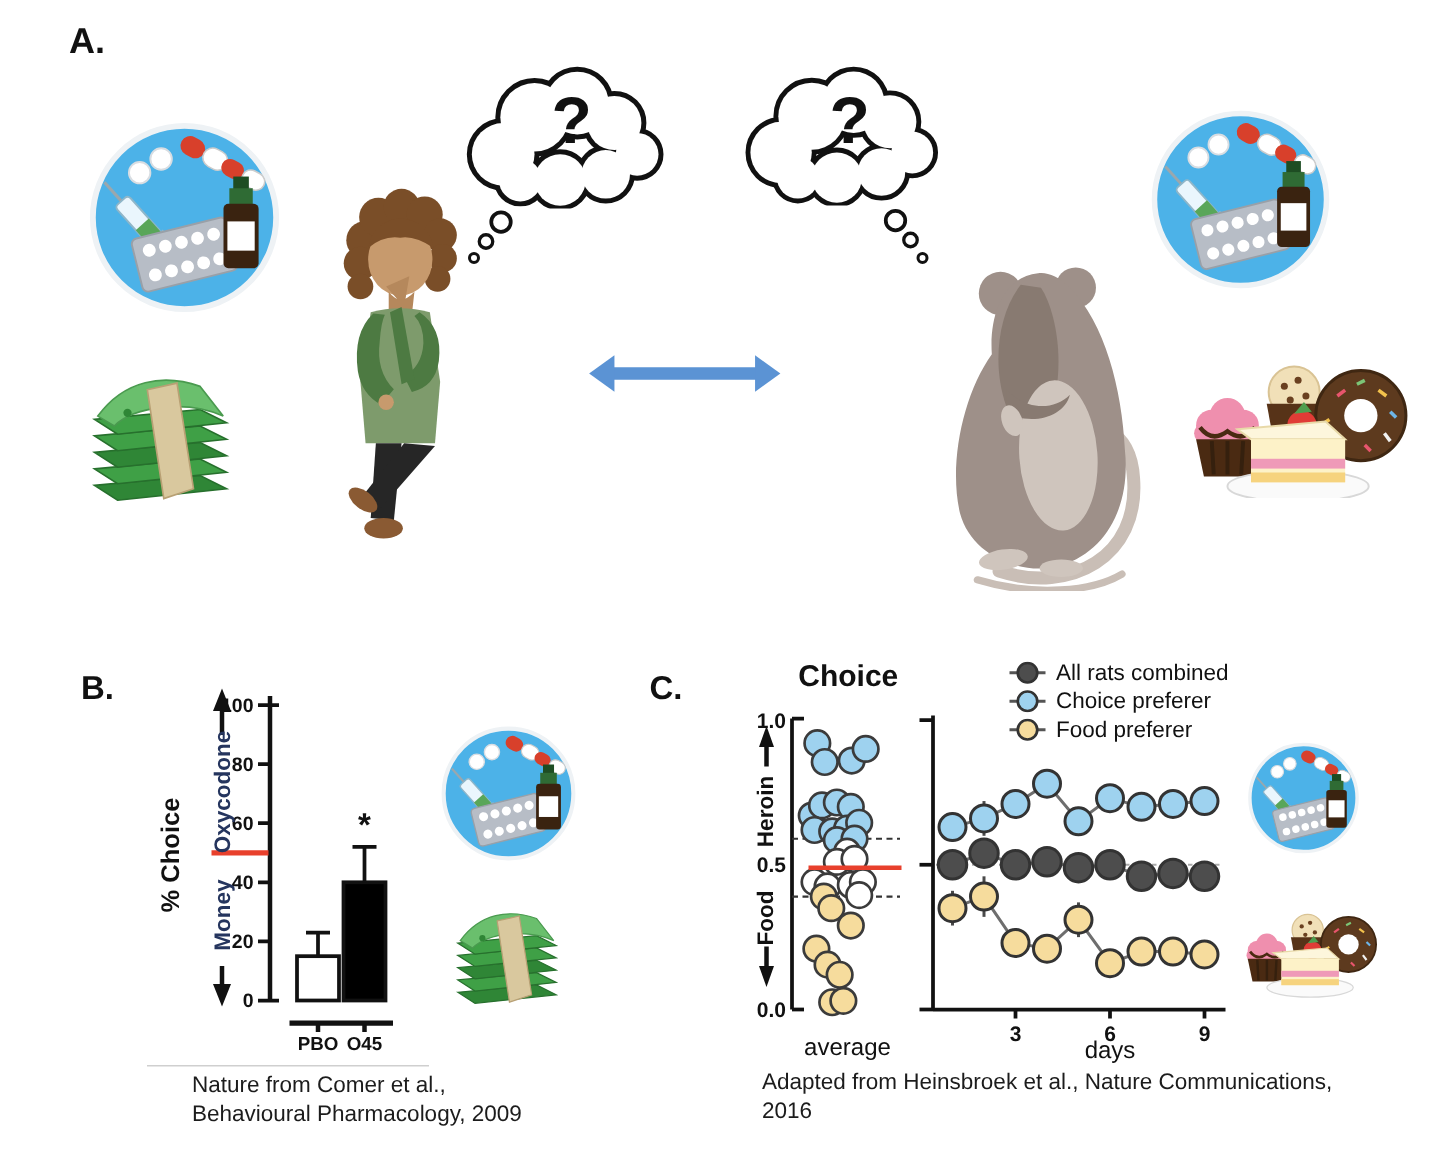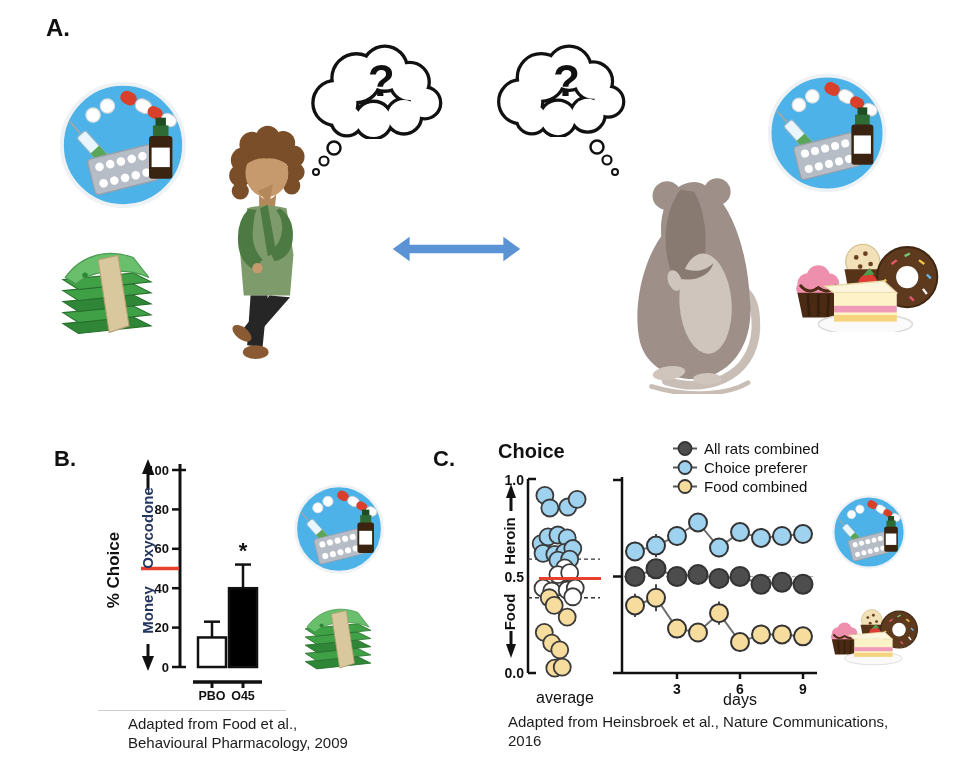--- a/index.html
+++ b/index.html
@@ -4,21 +4,21 @@
 <style>
   html,body{margin:0;padding:0;background:#fff;}
   body{font-family:"Liberation Sans", sans-serif;color:#111;}
   #fig{position:relative;width:957px;height:784px;background:#fff;overflow:hidden;}
   .plabel{position:absolute;font-weight:bold;font-size:22px;color:#111;}
   .plabel.a{font-size:24px;}
   .icon{position:absolute;}
   .bubble{position:absolute;}
   .qmark{position:absolute;left:6%;top:12px;width:100%;text-align:center;
          font-size:44px;font-weight:bold;color:#111;}
-  .ctitle{position:absolute;font-size:20px;font-weight:bold;}
+  .ctitle{position:absolute;font-size:20px;font-weight:bold;text-align:center;}
   .caption{position:absolute;font-size:15px;line-height:19px;color:#1c1c1c;}
   .bdivider{position:absolute;height:1px;background:#cfcfcf;}
   #legend{position:absolute;left:672px;top:439px;}
   .legend-row{display:flex;align-items:center;height:19px;}
   .legend-row svg{margin-right:6px;flex:0 0 auto;}
   .legend-row span{font-size:15px;color:#111;white-space:nowrap;}
 </style>
 </head>
 <body>
 
@@ -282,21 +282,21 @@
       <line x1="98" y1="232" x2="167" y2="232" stroke="#111" stroke-width="3.5"></line>
     </svg>
   <svg class="icon" style="left:293px;top:483px" width="92" height="92">
       <use href="#sym-drugs"></use>
     </svg>
   <svg class="icon" style="left:297px;top:592px" width="82" height="80">
       <use href="#sym-money"></use>
     </svg>
   <div class="bdivider" style="left:98px;top:710px;width:188px"></div>
   <div class="caption" style="left:128px;top:714px;width:250px">
-    <div>Adapted from Food et al.,</div>
+    <div>Nature from Comer et al.,</div>
     <div>Behavioural Pharmacology, 2009</div>
   </div>
 
   <div class="plabel" style="left:433px;top:446px">C.</div>
   <div class="ctitle" style="left:498px;top:440px;width:135px">Choice</div>
 
   <div id="legend">
     <div class="legend-row">
       <svg width="26" height="15">
           <line x1="1" y1="7.5" x2="25" y2="7.5" stroke="#555" stroke-width="2"></line>
@@ -309,21 +309,21 @@
           <line x1="1" y1="7.5" x2="25" y2="7.5" stroke="#555" stroke-width="2"></line>
           <circle cx="13" cy="7.5" r="6.5" stroke="#333" stroke-width="1.8" fill="#9ed2ef"></circle>
         </svg>
       <span>Choice preferer</span>
     </div>
     <div class="legend-row">
       <svg width="26" height="15">
           <line x1="1" y1="7.5" x2="25" y2="7.5" stroke="#555" stroke-width="2"></line>
           <circle cx="13" cy="7.5" r="6.5" stroke="#333" stroke-width="1.8" fill="#f6dc9d"></circle>
         </svg>
-      <span>Food combined</span>
+      <span>Food preferer</span>
     </div>
   </div>
 
   <svg id="chartC1" class="icon" style="left:455px;top:465px" width="165" height="250">
       <line x1="73" y1="14" x2="73" y2="208" stroke="#111" stroke-width="2.5"></line>
       <line x1="73" y1="14" x2="81" y2="14" stroke="#111" stroke-width="2.5"></line>
       <line x1="73" y1="208" x2="81" y2="208" stroke="#111" stroke-width="2.5"></line>
       <text x="69" y="213" font-size="14" font-family="Liberation Sans, sans-serif" fill="#111" text-anchor="end" font-weight="bold">0.0</text>
       <text x="69" y="116.5" font-size="14" font-family="Liberation Sans, sans-serif" fill="#111" text-anchor="end" font-weight="bold">0.5</text>
       <text x="69" y="20" font-size="14" font-family="Liberation Sans, sans-serif" fill="#111" text-anchor="end" font-weight="bold">1.0</text>

